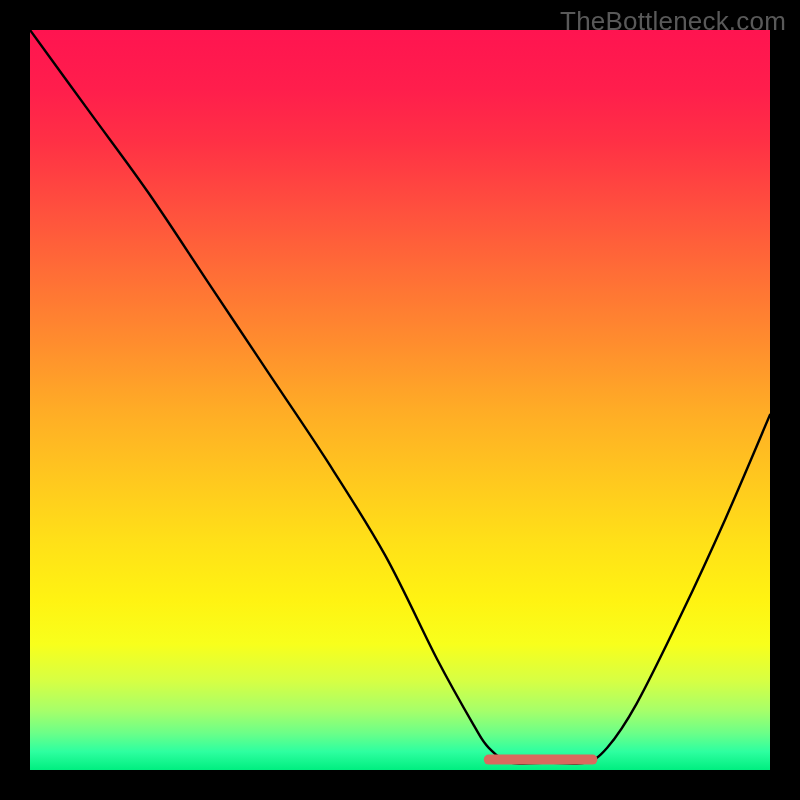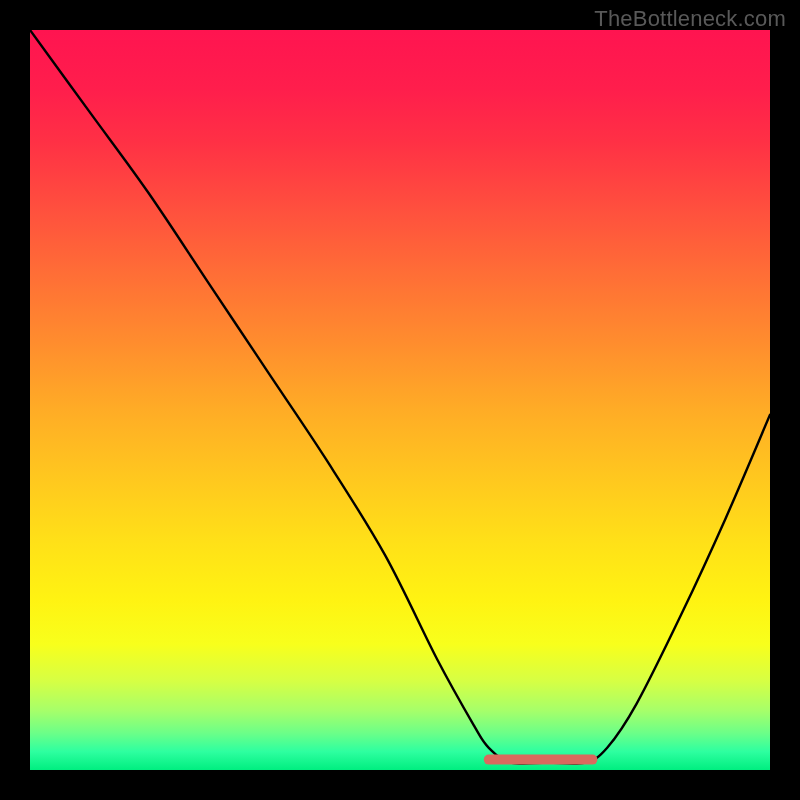--- a/index.html
+++ b/index.html
@@ -8,21 +8,21 @@
     position: relative;
     width: 800px;
     height: 800px;
     background: #000;
   }
   .watermark {
     position: absolute;
     top: 6px;
     right: 14px;
     font-family: Arial, Helvetica, sans-serif;
-    font-size: 22px;
+    font-size: 26px;
     color: #595959;
     letter-spacing: 0.2px;
     z-index: 5;
   }
   .plot {
     position: absolute;
     left: 30px;
     top: 30px;
     width: 740px;
     height: 740px;

